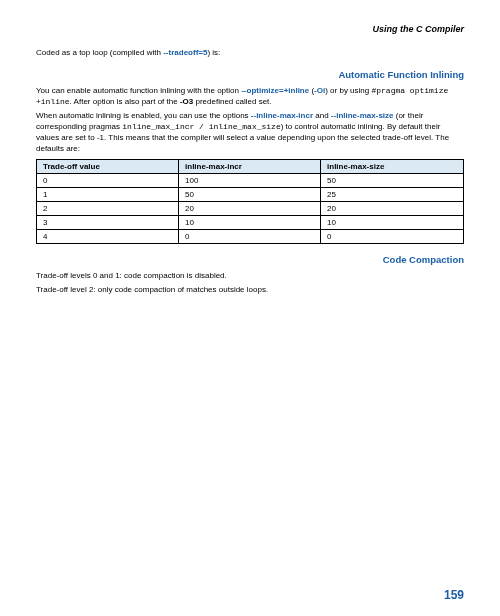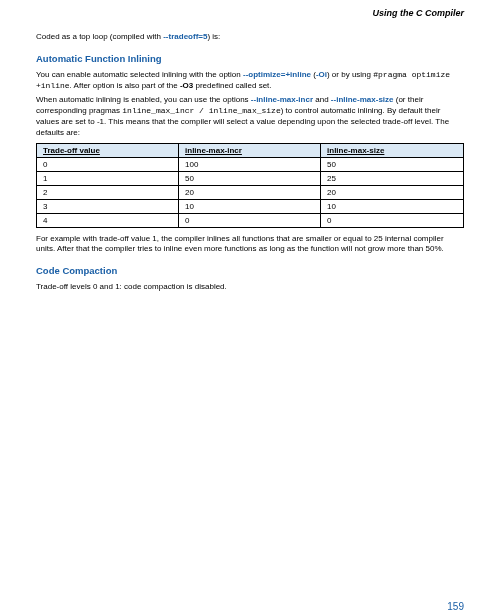--- a/index.html
+++ b/index.html
@@ -11,21 +11,21 @@
     background: #fff;
     font-family: Arial, Helvetica, sans-serif;
     font-size: 8px;
     color: #000;
     overflow: hidden;
   }
   .page {
     box-sizing: border-box;
     width: 500px;
     height: 616px;
-    padding: 8px 36px 20px 36px;
+    padding: 24px 36px 20px 36px;
     position: relative;
   }
   .running-head {
     text-align: right;
     font-weight: bold;
     font-style: italic;
     font-size: 9px;
     margin-bottom: 14px;
   }
   pre.code {
@@ -41,64 +41,64 @@
     margin: 4px 0;
   }
   .inline-code {
     font-family: "Courier New", Courier, monospace;
   }
   .heading {
     color: #1a5fa6;
     font-weight: bold;
     font-size: 9.5px;
     margin: 10px 0 6px 0;
+    text-align: right;
   }
   .opt { color: #1a5fa6; font-weight: bold; }
   table.defaults {
     border-collapse: collapse;
     width: 100%;
     margin: 4px 0 6px 0;
     font-size: 8px;
   }
   table.defaults th, table.defaults td {
     border: 1px solid #000;
     padding: 2px 6px;
     text-align: left;
   }
   table.defaults th {
     background: #dbe9f5;
     font-weight: bold;
-    text-decoration: underline;
   }
   .page-number {
     position: absolute;
-    bottom: 4px;
+    bottom: 14px;
     right: 36px;
     color: #1a5fa6;
-    font-weight: normal;
-    font-size: 10px;
+    font-weight: bold;
+    font-size: 12px;
   }
 </style>
 </head>
 <body>
 
 <div class="page">
 
   <div class="running-head">Using the C Compiler</div>
 
 
   <p class="body-text">
     <span>Coded as a top loop (compiled with </span><span class="opt">--tradeoff=5</span><span>) is:</span>
   </p>
 
 
   <div class="heading">Automatic Function Inlining</div>
 
   <p class="body-text">
-    <span>You can enable automatic selected inlining with the option </span><span class="opt">--optimize=+inline</span><span> (</span><span class="opt">-Oi</span><span>) or by using </span><span class="inline-code">#pragma optimize +inline</span><span>. After option is also part of the </span><b>-O3</b><span> predefined called set.</span>
+    <span>You can enable automatic function inlining with the option </span><span class="opt">--optimize=+inline</span><span> (</span><span class="opt">-Oi</span><span>) or by using </span><span class="inline-code">#pragma optimize +inline</span><span>. After option is also part of the </span><b>-O3</b><span> predefined called set.</span>
   </p>
 
   <p class="body-text">
     <span>When automatic inlining is enabled, you can use the options </span><span class="opt">--inline-max-incr</span><span> and </span><span class="opt">--inline-max-size</span><span> (or their corresponding pragmas </span><span class="inline-code">inline_max_incr / inline_max_size</span><span>) to control automatic inlining. By default their values are set to -1. This means that the compiler will select a value depending upon the selected trade-off level. The defaults are:</span>
   </p>
 
   <table class="defaults">
     <thead>
       <tr>
         <th>Trade-off value</th>
@@ -128,20 +128,20 @@
         <td>10</td>
       </tr>
       <tr>
         <td>4</td>
         <td>0</td>
         <td>0</td>
       </tr>
     </tbody>
   </table>
 
-  <p class="body-text">For example with trade-off value 1, the compiler inlines all functions that are smaller or equal to 25 internal compiler units. After that the compiler tries to inline even more functions as long as the function will not grow more than 50%.</p>
 
   <div class="heading">Code Compaction</div>
 
   <p class="body-text">Trade-off levels 0 and 1: code compaction is disabled.</p>
+  <p class="body-text">Trade-off level 2: only code compaction of matches outside loops.</p>
 
   <div class="page-number">159</div>
 </div>
 
 </body></html>

